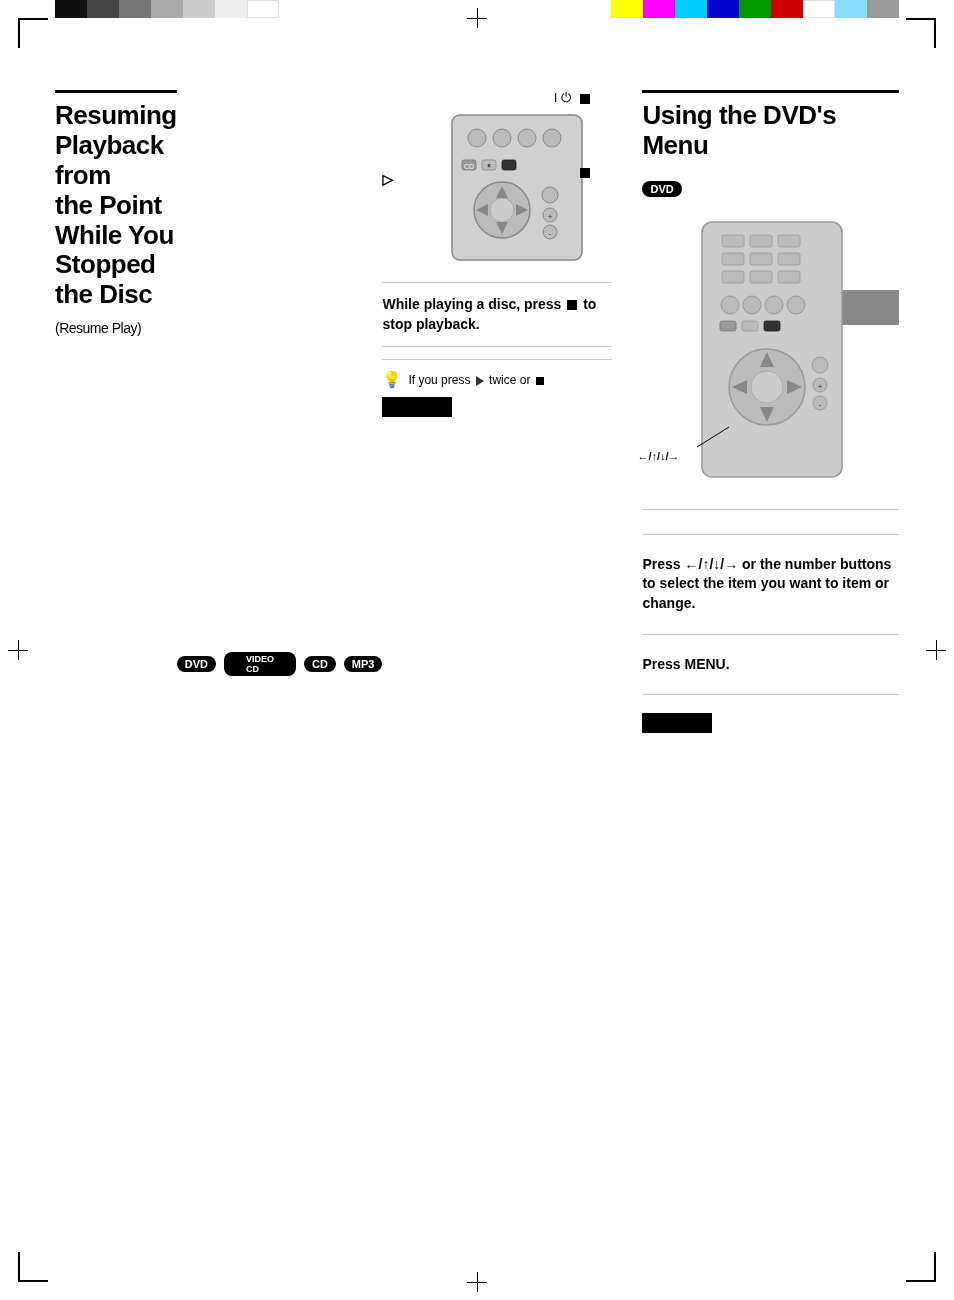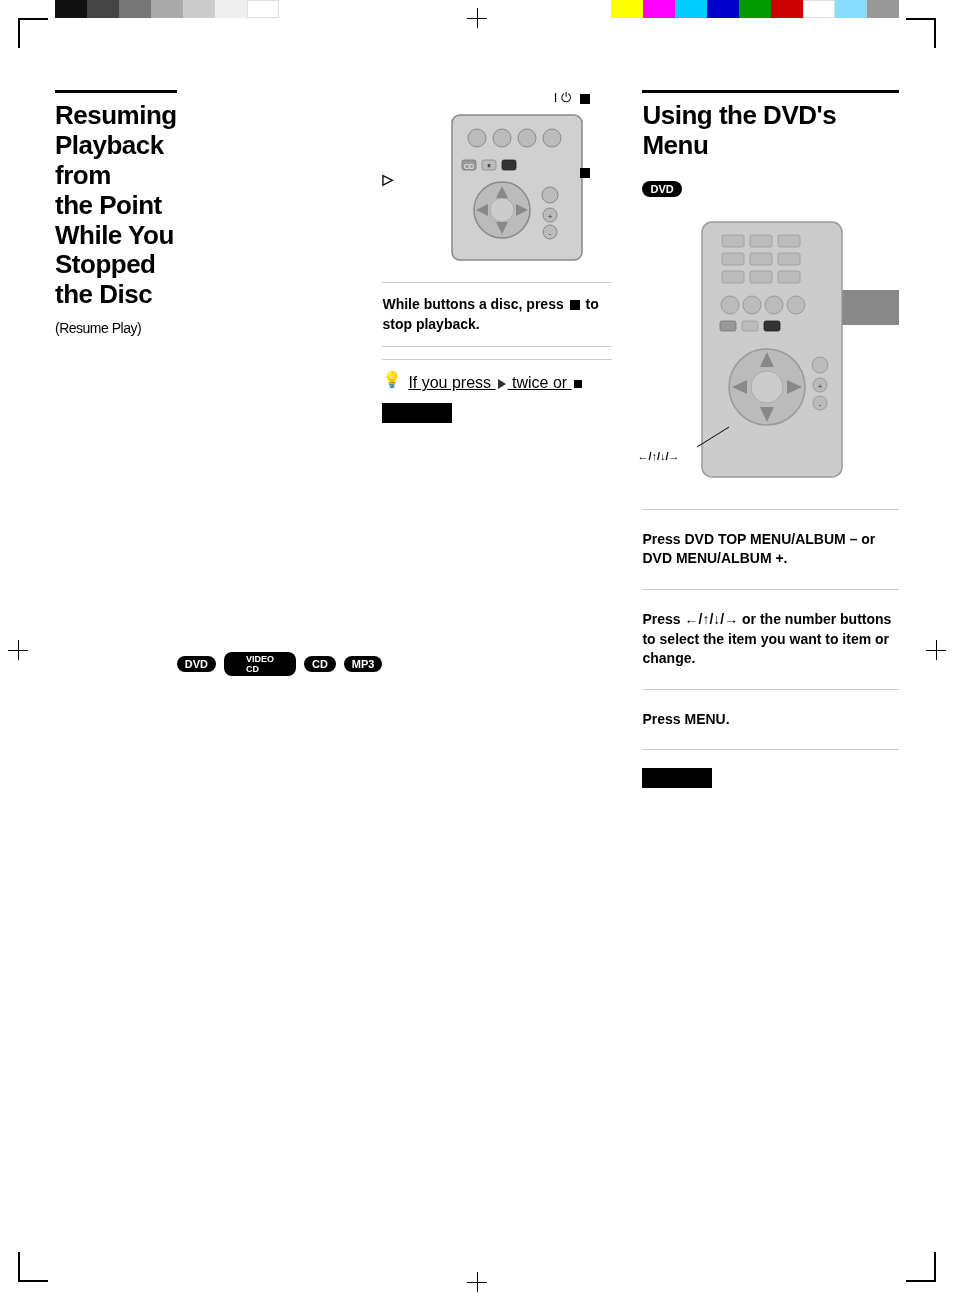--- a/index.html
+++ b/index.html
@@ -164,23 +164,22 @@
       margin: 8px 0;
       font-size: 12px;
     }
 
     .tip-icon {
       font-size: 16px;
       margin-top: -2px;
     }
 
     .tip-text {
-      font-size: 16px;
+      font-size: 12px;
       line-height: 1.4;
-      text-decoration: underline;
     }
 
     
     .black-block {
       background: #000;
       height: 20px;
       width: 70px;
       margin: 6px 0;
     }
 
@@ -318,21 +317,21 @@
           <circle cx="138" cy="105" r="7" fill="#bbb" stroke="#888" stroke-width="1"></circle>
           <text x="138" y="109" text-anchor="middle" font-size="8" fill="#333">+</text>
           <circle cx="138" cy="122" r="7" fill="#bbb" stroke="#888" stroke-width="1"></circle>
           <text x="138" y="126" text-anchor="middle" font-size="8" fill="#333">-</text>
         </svg>
       </div>
 
       <hr class="divider">
 
       <p class="step-text">
-        <span>While buttons a disc, press</span>
+        <span>While playing a disc, press</span>
         <span class="stop-sym"></span>
         <span>to stop playback.</span>
       </p>
 
       <hr class="divider">
 
 
       <hr class="divider">
 
       <div class="tip-section">
@@ -399,23 +398,20 @@
         <text x="148" y="172" text-anchor="middle" font-size="8" fill="#333">+</text>
         <circle cx="148" cy="186" r="7" fill="#bbb" stroke="#999" stroke-width="1"></circle>
         <text x="148" y="190" text-anchor="middle" font-size="8" fill="#333">-</text>
 
         <line x1="25" y1="230" x2="57" y2="210" stroke="#000" stroke-width="1"></line>
       </svg>
     </div>
 
     <hr class="divider">
 
-    <p class="step-text">
-      <span>Press DVD TOP MENU/ALBUM – or DVD MENU/ALBUM +.</span>
-    </p>
 
     <hr class="divider">
 
     <p class="step-text">
       <span>Press ←/↑/↓/→ or the number buttons to select the item you want to item or change.</span>
     </p>
 
     <hr class="divider">
 
     <p class="step-text">

